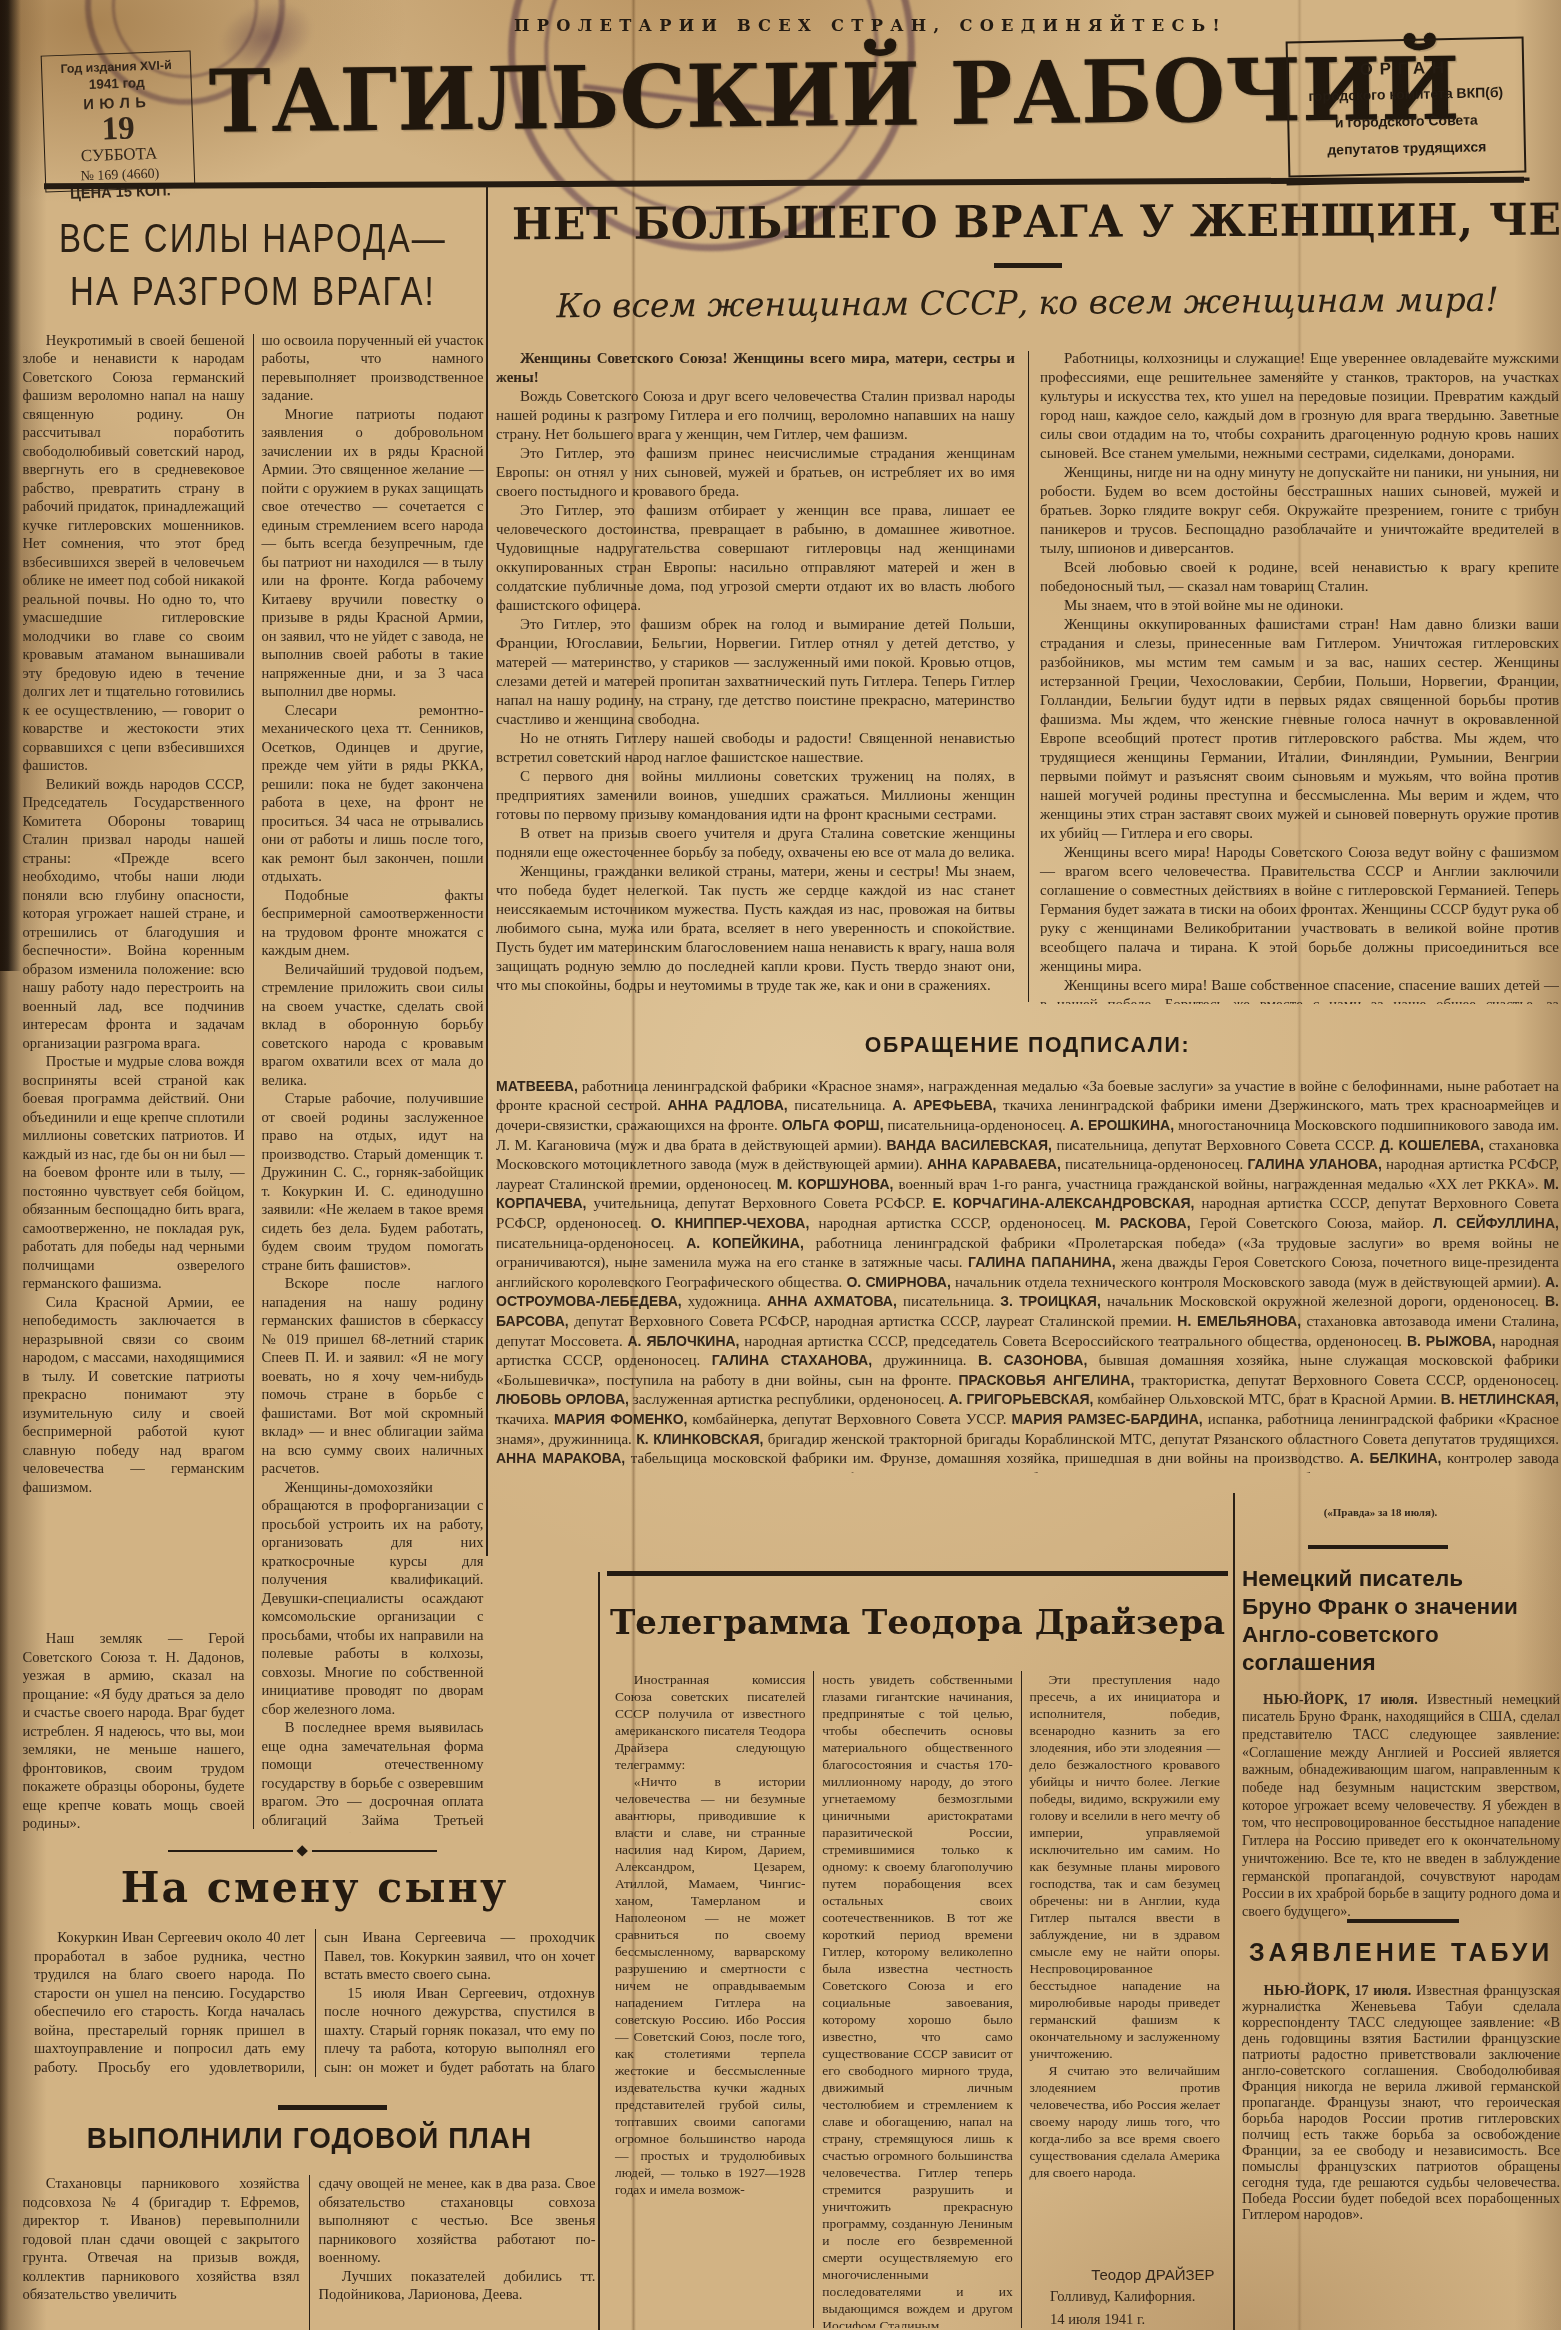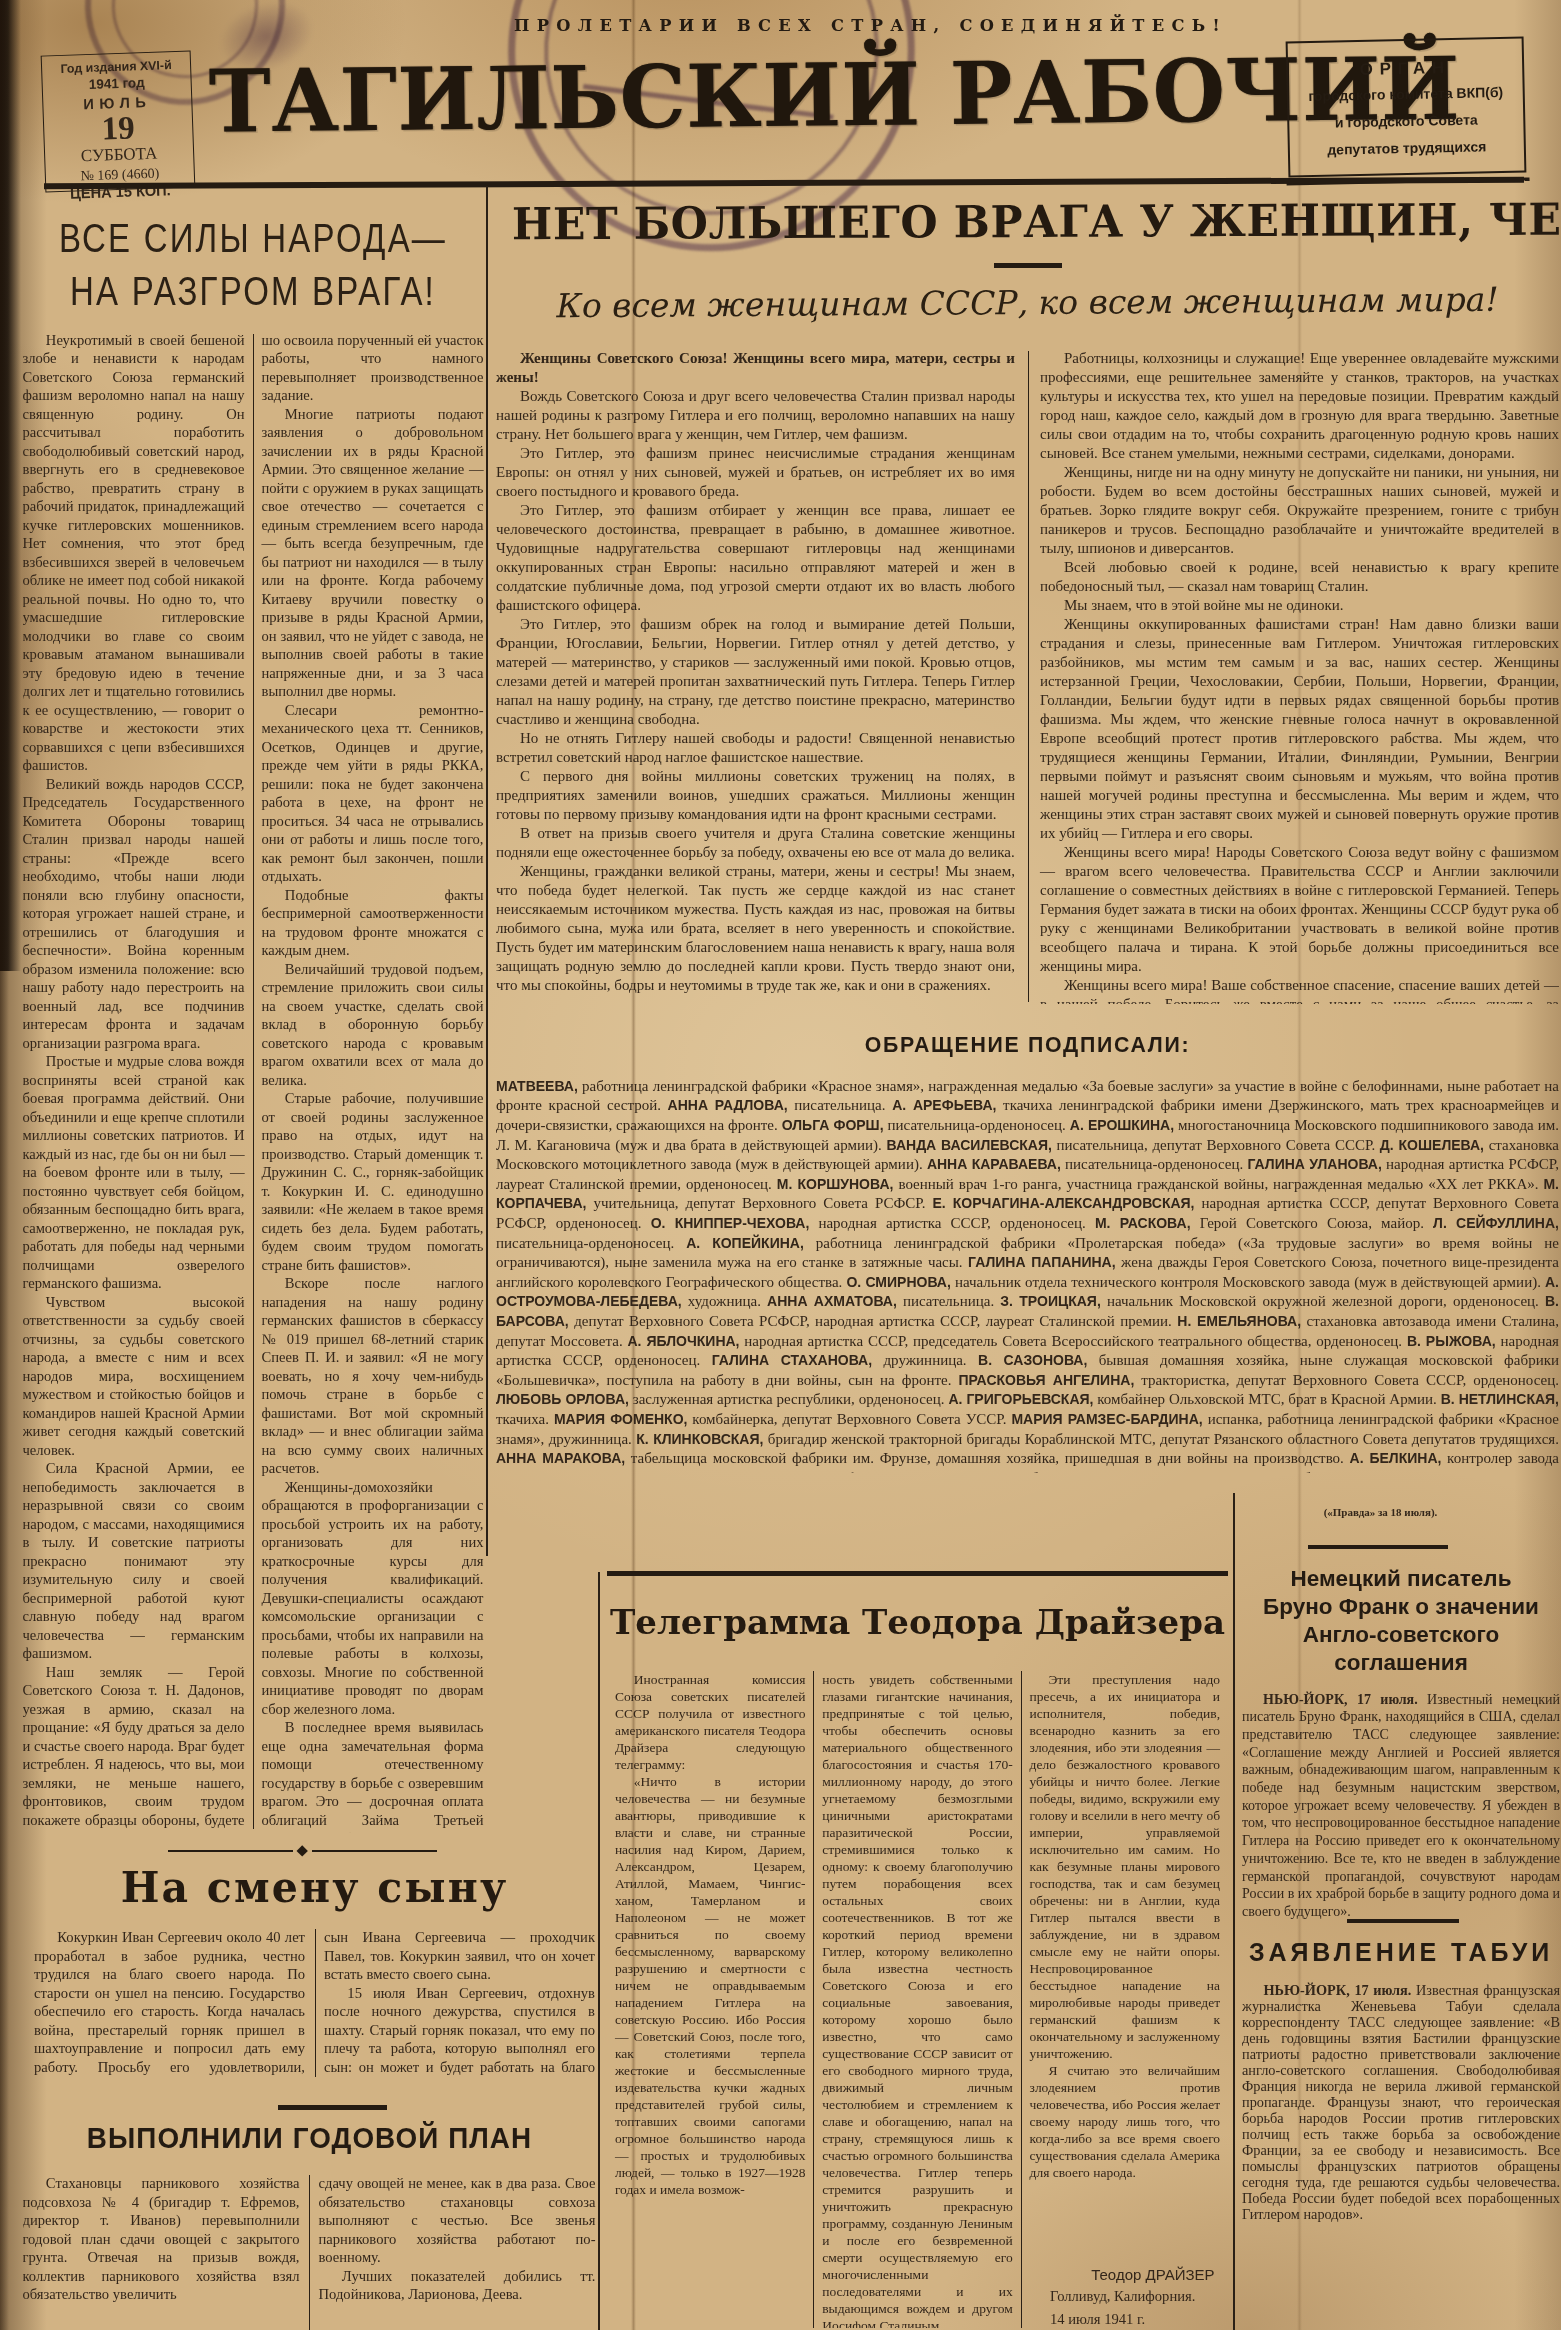--- a/index.html
+++ b/index.html
@@ -94,21 +94,21 @@
     font-size:34px;color:#241a10;white-space:nowrap;}
   .dr-cols{margin-top:29px;display:flex;height:657px;overflow:hidden;}
   .dr-cols .col{flex:1;padding:0 7.9px;font-size:13.5px;line-height:17px;text-align:justify;display:flex;flex-direction:column;}
   .dr-cols .col+.col{border-left:1.1px solid #2a2016;}
   .dr-cols p{margin:0;text-indent:1.4em;}
   .dr-sig{margin-top:auto;}
   .dr-sig .name{text-align:right;font-weight:normal;font-size:15px;font-family:"Liberation Sans",sans-serif;padding-right:5.6px;}
   .dr-sig .pl{font-size:14.6px;margin-top:5.6px;text-indent:1.4em;}
   
   #bruno{left:1242px;top:1565px;width:318px;}
-  #bruno h3{margin:0;text-align:center;font-family:"Liberation Sans",sans-serif;font-weight:bold;
+  #bruno h3{margin:0;font-family:"Liberation Sans",sans-serif;font-weight:bold;
     font-size:22.5px;line-height:28px;color:#241b12;}
   .bruno-body{margin-top:13.5px;height:251px;overflow:hidden;font-size:14px;line-height:17.7px;text-align:justify;}
   .bruno-body p,.tab-body p{margin:0;text-indent:1.5em;}
   .tab-rule{left:1347px;top:1919px;width:112px;height:3.9px;}
   #tabouis{left:1242px;top:1938px;width:318px;}
   #tabouis h3{margin:0;text-align:center;font-family:"Liberation Sans",sans-serif;font-weight:bold;
     font-size:25px;letter-spacing:3.9px;color:#241b12;}
   .tab-body{margin-top:14.6px;height:314px;overflow:hidden;font-size:14.3px;line-height:16px;text-align:justify;}
   
   .son-divider{position:absolute;left:168px;top:1847px;width:269px;display:flex;align-items:center;}
@@ -169,21 +169,20 @@
   <section id="editorial">
     <h2>
       <span>ВСЕ СИЛЫ НАРОДА—</span><br>
       <span>НА РАЗГРОМ ВРАГА!</span>
     </h2>
     <div class="ed-cols col-text">
       <div class="col">
         <p>Неукротимый в своей бешеной злобе и ненависти к народам Советского Союза германский фашизм вероломно напал на нашу священную родину. Он рассчитывал поработить свободолюбивый советский народ, ввергнуть его в средневековое рабство, превратить страну в рабочий придаток, принадлежащий кучке гитлеровских мошенников. Нет сомнения, что этот бред взбесившихся зверей в человечьем облике не имеет под собой никакой реальной почвы. Но одно то, что умасшедшие гитлеровские молодчики во главе со своим кровавым атаманом вынашивали эту бредовую идею в течение долгих лет и тщательно готовились к ее осуществлению, — говорит о коварстве и жестокости этих сорвавшихся с цепи взбесившихся фашистов.</p>
         <p>Великий вождь народов СССР, Председатель Государственного Комитета Обороны товарищ Сталин призвал народы нашей страны: «Прежде всего необходимо, чтобы наши люди поняли всю глубину опасности, которая угрожает нашей стране, и отрешились от благодушия и беспечности». Война коренным образом изменила положение: всю нашу работу надо перестроить на военный лад, все подчинив интересам фронта и задачам организации разгрома врага.</p>
         <p>Простые и мудрые слова вождя восприняты всей страной как боевая программа действий. Они объединили и еще крепче сплотили миллионы советских патриотов. И каждый из нас, где бы он ни был — на боевом фронте или в тылу, — постоянно чувствует себя бойцом, обязанным беспощадно бить врага, самоотверженно, не покладая рук, работать для победы над черными полчищами озверелого германского фашизма.</p>
-        <p>Чувством высокой ответственности за судьбу своей отчизны, за судьбы советского народа, а вместе с ним и всех народов мира, восхищением мужеством и стойкостью бойцов и командиров нашей Красной Армии живет сегодня каждый советский человек.</p>
         <p>Сила Красной Армии, ее непобедимость заключается в неразрывной связи со своим народом, с массами, находящимися в тылу. И советские патриоты прекрасно понимают эту изумительную силу и своей беспримерной работой куют славную победу над врагом человечества — германским фашизмом.</p>
         <p>Наш земляк — Герой Советского Союза т. Н. Дадонов, уезжая в армию, сказал на прощание: «Я буду драться за дело и счастье своего народа. Враг будет истреблен. Я надеюсь, что вы, мои земляки, не меньше нашего, фронтовиков, своим трудом покажете образцы обороны, будете еще крепче ковать мощь своей родины».</p>
 
       </div>
       <div class="col">
         <p style="text-indent:0">шо освоила порученный ей участок работы, что намного перевыполняет производственное задание.</p>
         <p>Многие патриоты подают заявления о добровольном зачислении их в ряды Красной Армии. Это священное желание — пойти с оружием в руках защищать свое отечество — сочетается с единым стремлением всего народа — быть всегда безупречным, где бы патриот ни находился — в тылу или на фронте. Когда рабочему Китаеву вручили повестку о призыве в ряды Красной Армии, он заявил, что не уйдет с завода, не выполнив своей работы в такие напряженные дни, и за 3 часа выполнил две нормы.</p>
         <p>Слесари ремонтно-механического цеха тт. Сенников, Осетков, Одинцев и другие, прежде чем уйти в ряды РККА, решили: пока не будет закончена работа в цехе, на фронт не проситься. 34 часа не отрывались они от работы и лишь после того, как ремонт был закончен, пошли отдыхать.</p>
         <p>Подобные факты беспримерной самоотверженности на трудовом фронте множатся с каждым днем.</p>
         <p>Величайший трудовой подъем, стремление приложить свои силы на своем участке, сделать свой вклад в оборонную борьбу советского народа с кровавым врагом охватили всех от мала до велика.</p>

